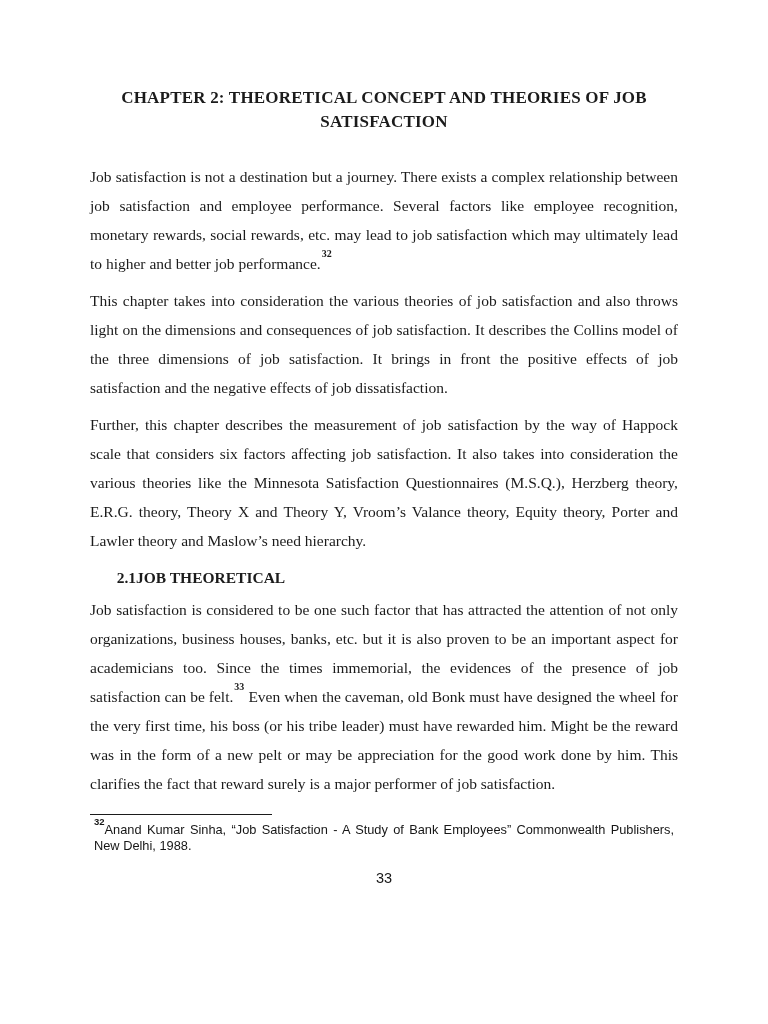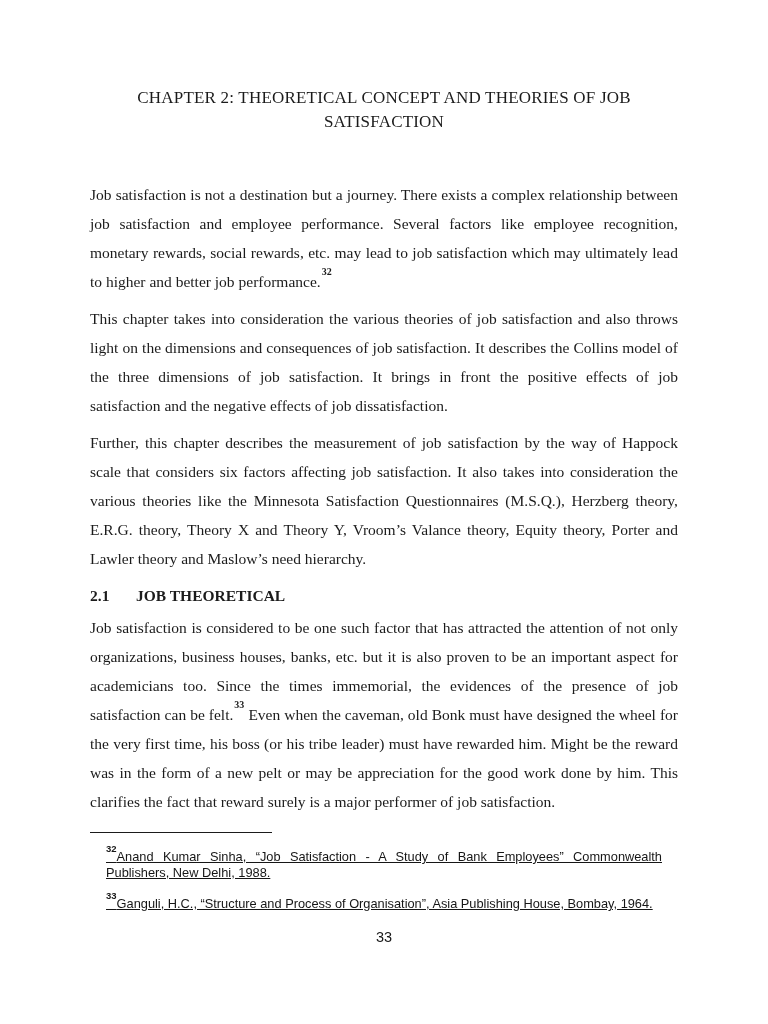--- a/index.html
+++ b/index.html
@@ -13,24 +13,24 @@
     height: 1024px;
     margin: 0;
     background: #ffffff;
     color: #1b1b1b;
     font-family: "Liberation Serif", serif;
     box-sizing: border-box;
     padding: 86px 90px 0 90px;
     overflow: hidden;
   }
   .doc-title {
-    margin: 0 auto 46px auto;
+    margin: 0 auto 28px auto;
     text-align: center;
     font-size: 17px;
-    font-weight: 400;
+    font-weight: 700;
     line-height: 24px;
     letter-spacing: 0.2px;
   }
   .body-para {
     margin: 0 0 8px 0;
     font-size: 15.5px;
     line-height: 29px;
     text-align: justify;
   }
   .body-para.cutoff {
@@ -47,38 +47,38 @@
   }
   .section-heading {
     margin: 2px 0 3px 0;
     font-size: 15.5px;
     font-weight: 700;
     line-height: 29px;
   }
   .section-number {
     display: inline-block;
     min-width: 46px;
+    text-align: right;
   }
   .footnote-block {
     margin-top: 16px;
     font-family: "Liberation Sans", sans-serif;
     font-size: 12.8px;
     line-height: 15.5px;
     color: #161616;
   }
   .footnote-separator {
     width: 182px;
     border: none;
     border-top: 1.6px solid #1b1b1b;
     margin: 0 0 7px 0;
   }
   .footnote {
     text-align: justify;
-    margin: 16px;
-    text-decoration: underline;
+    margin: 4px;
   }
   .fn-ref {
     font-weight: 700;
     font-size: 9.5px;
     line-height: 0;
     position: relative;
     top: -4px;
   }
   .page-number {
     margin-top: 17px;
@@ -102,18 +102,17 @@
   <p class="body-para">Further, this chapter describes the measurement of job satisfaction by the way of Happock scale that considers six factors affecting job satisfaction. It also takes into consideration the various theories like the Minnesota Satisfaction Questionnaires (M.S.Q.), Herzberg theory, E.R.G. theory, Theory X and Theory Y, Vroom’s Valance theory, Equity theory, Porter and Lawler theory and Maslow’s need hierarchy.</p>
 
   <h2 class="section-heading"><span class="section-number">2.1</span><span>JOB THEORETICAL</span></h2>
 
   <p class="body-para"><span>Job satisfaction is considered to be one such factor that has attracted the attention of not only organizations, business houses, banks, etc. but it is also proven to be an important aspect for academicians too. Since the times immemorial, the evidences of the presence of job satisfaction can be felt.</span><sup class="sup-ref">33</sup><span> Even when the caveman, old Bonk must have designed the wheel for the very first time, his boss (or his tribe leader) must have rewarded him. Might be the reward was in the form of a new pelt or may be appreciation for the good work done by him. This clarifies the fact that reward surely is a major performer of job satisfaction.</span></p>
 
 
   <div class="footnote-block">
     <hr class="footnote-separator">
     <p class="footnote"><sup class="fn-ref">32</sup><span>Anand Kumar Sinha, “Job Satisfaction - A Study of Bank Employees” Commonwealth Publishers, New Delhi, 1988.</span></p>
-    <p class="footnote"><sup class="fn-ref">33</sup><span>Ganguli, H.C., “Structure and Process of Organisation”, Asia Publishing House, Bombay, 1964.</span></p>
   </div>
 
   <div class="page-number">33</div>
 
 </div>
 
 </body></html>

